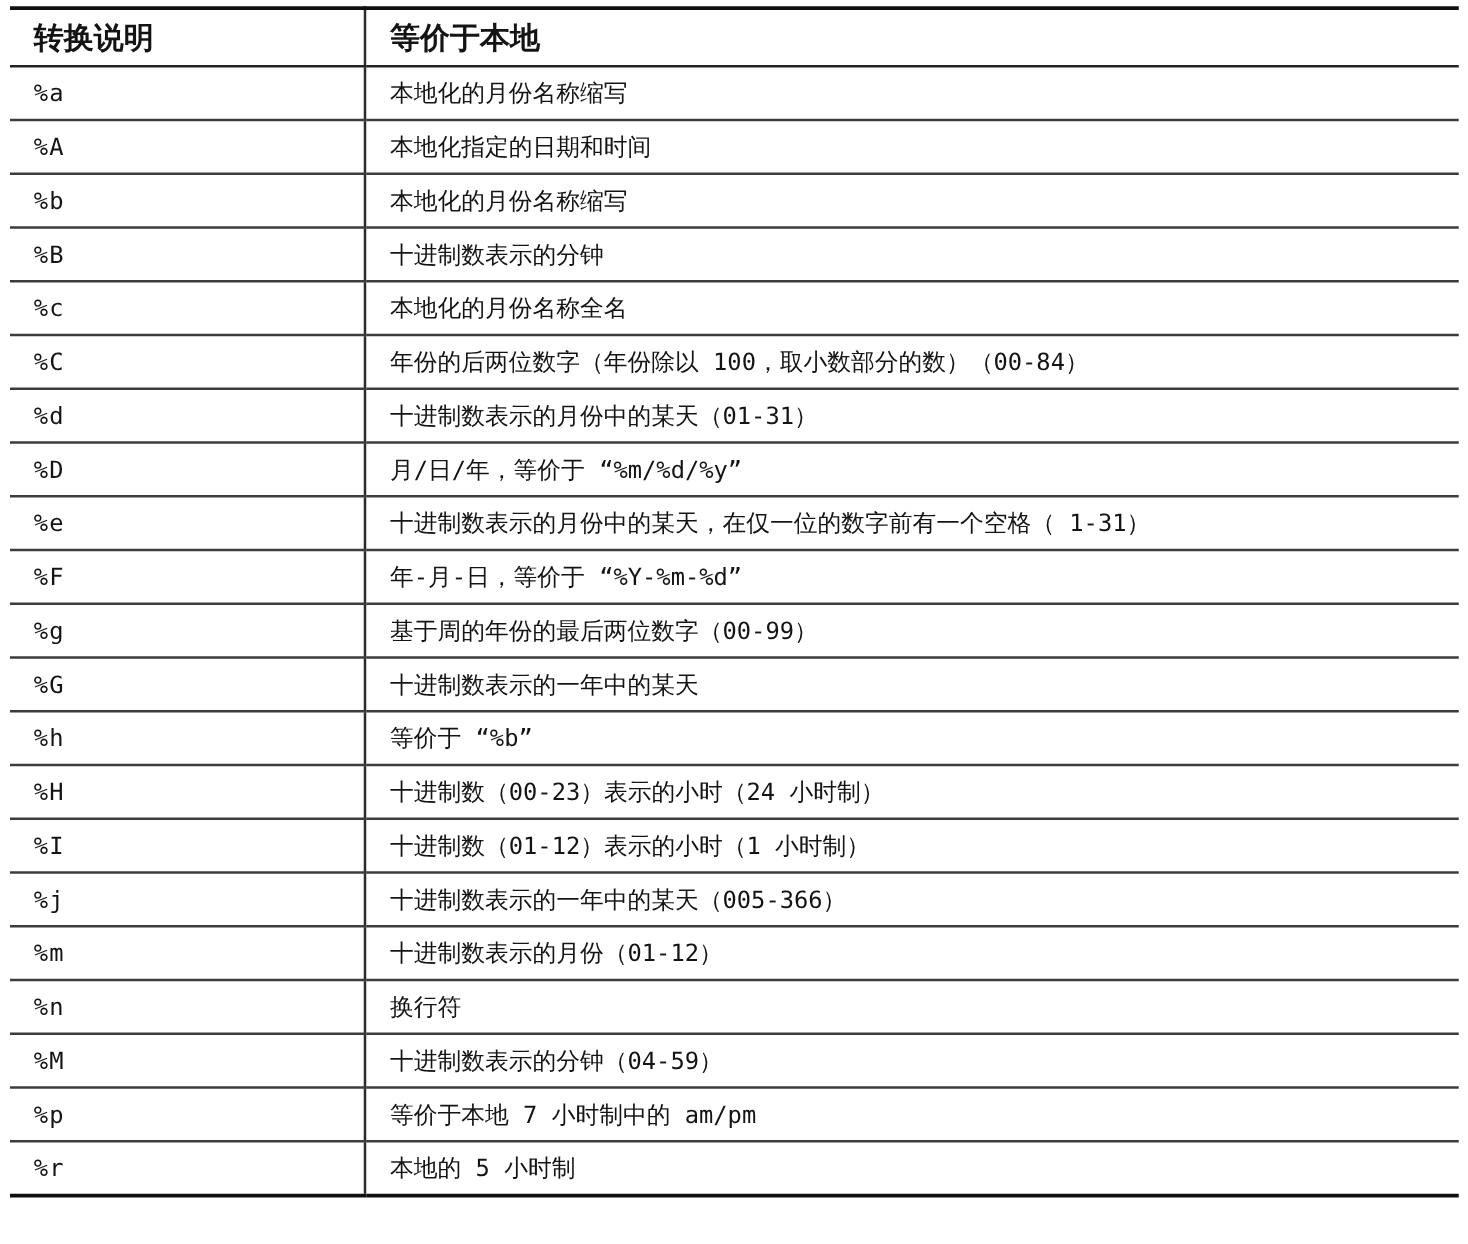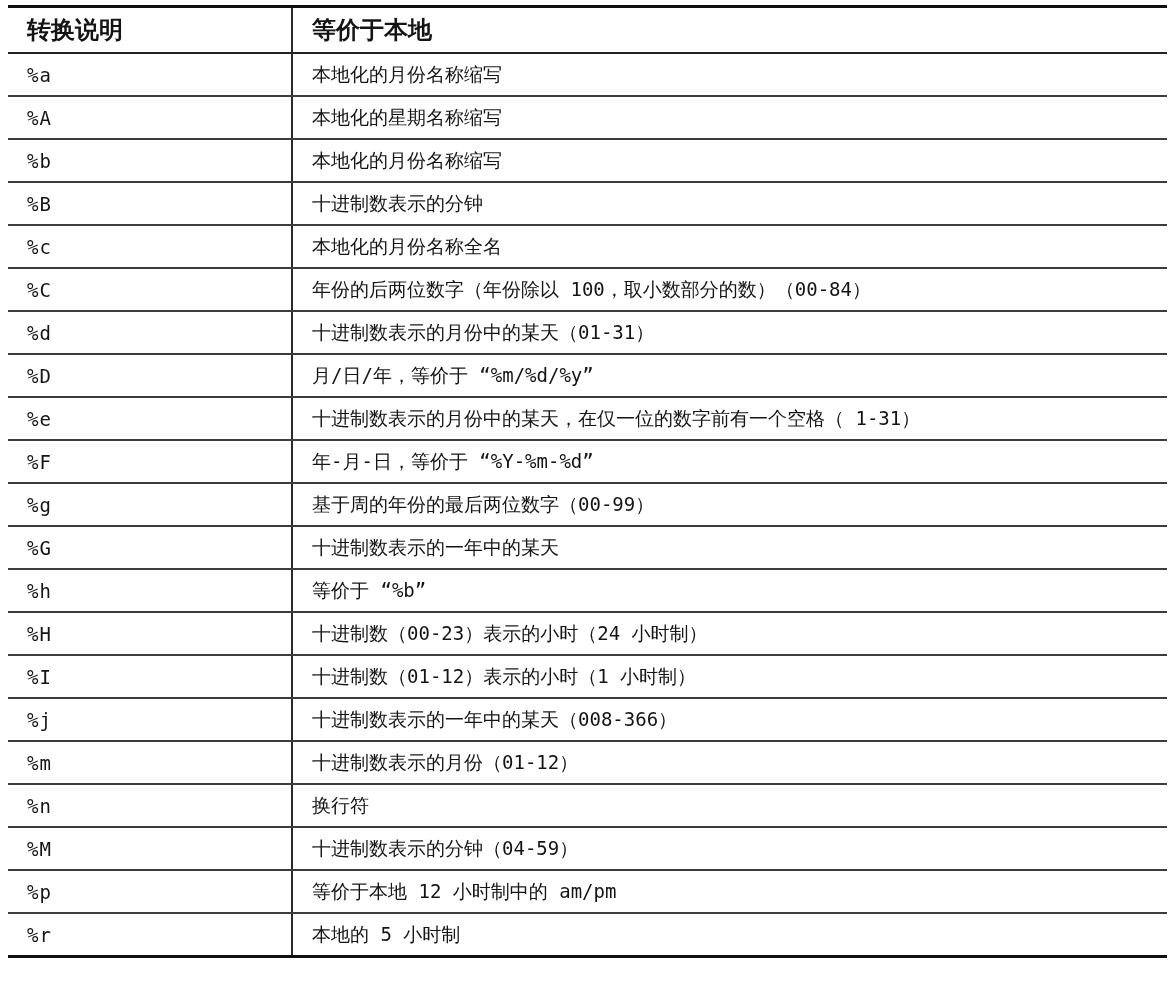--- a/index.html
+++ b/index.html
@@ -69,21 +69,21 @@
       <th>等价于本地</th>
     </tr>
   </thead>
   <tbody>
       <tr>
         <td class="spec-cell divider-right">%a</td>
         <td class="repl-cell">本地化的月份名称缩写</td>
       </tr>
       <tr>
         <td class="spec-cell divider-right">%A</td>
-        <td class="repl-cell">本地化的星期名称缩写</td>
+        <td class="repl-cell">本地化指定的日期和时间</td>
       </tr>
       <tr>
         <td class="spec-cell divider-right">%b</td>
         <td class="repl-cell">本地化的月份名称缩写</td>
       </tr>
       <tr>
         <td class="spec-cell divider-right">%B</td>
         <td class="repl-cell">十进制数表示的分钟</td>
       </tr>
       <tr>
@@ -125,36 +125,36 @@
       <tr>
         <td class="spec-cell divider-right">%H</td>
         <td class="repl-cell">十进制数（00-23）表示的小时（24 小时制）</td>
       </tr>
       <tr>
         <td class="spec-cell divider-right">%I</td>
         <td class="repl-cell">十进制数（01-12）表示的小时（1 小时制）</td>
       </tr>
       <tr>
         <td class="spec-cell divider-right">%j</td>
-        <td class="repl-cell">十进制数表示的一年中的某天（008-366）</td>
+        <td class="repl-cell">十进制数表示的一年中的某天（005-366）</td>
       </tr>
       <tr>
         <td class="spec-cell divider-right">%m</td>
         <td class="repl-cell">十进制数表示的月份（01-12）</td>
       </tr>
       <tr>
         <td class="spec-cell divider-right">%n</td>
         <td class="repl-cell">换行符</td>
       </tr>
       <tr>
         <td class="spec-cell divider-right">%M</td>
         <td class="repl-cell">十进制数表示的分钟（04-59）</td>
       </tr>
       <tr>
         <td class="spec-cell divider-right">%p</td>
-        <td class="repl-cell">等价于本地 12 小时制中的 am/pm</td>
+        <td class="repl-cell">等价于本地 7 小时制中的 am/pm</td>
       </tr>
       <tr>
         <td class="spec-cell divider-right">%r</td>
         <td class="repl-cell">本地的 5 小时制</td>
       </tr>
     </tbody>
 </table>
 
 </body></html>

